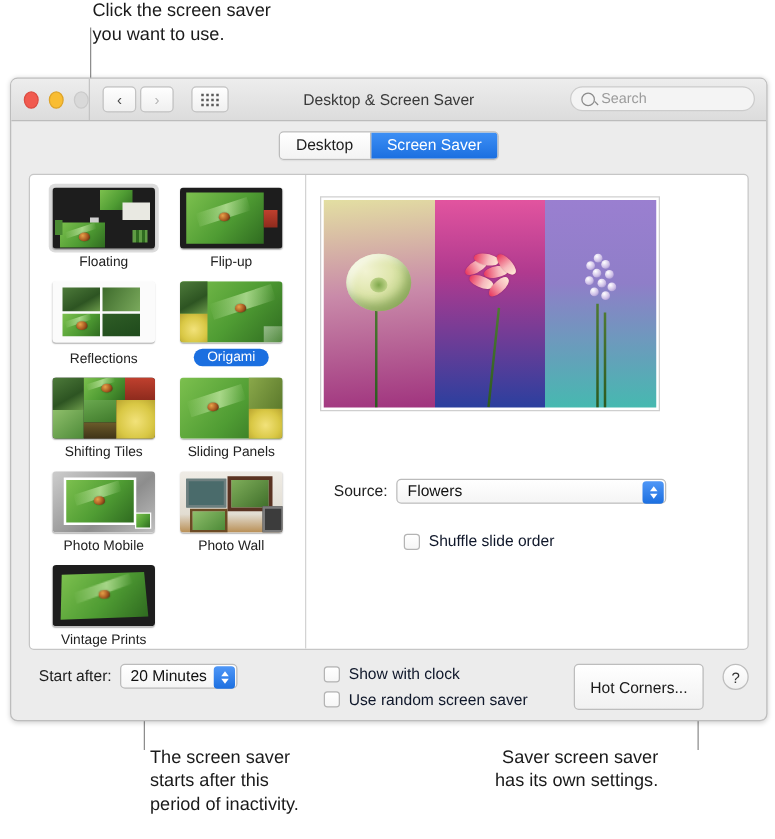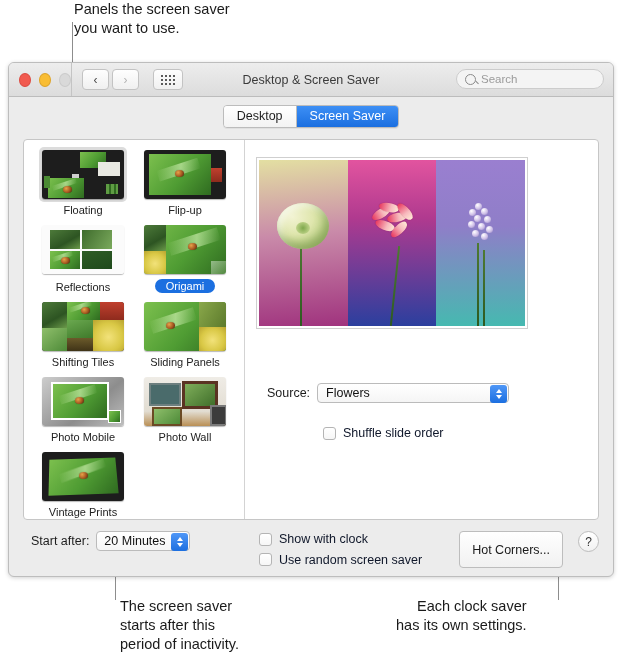--- a/index.html
+++ b/index.html
@@ -319,21 +319,21 @@
   }
 
   .ctl-row {
     position: absolute;
     display: flex;
     align-items: center;
   }
   #source-row { left: 22px; top: 243px; }
   .ctl-label { font-size: 12.5px; color: #1d1d1d; margin-right: 7px; }
   #source-popup {
-    width: 192px; height: 20px;
+    width: 216px; height: 20px;
     background: linear-gradient(#ffffff,#f5f5f5);
     border: 1px solid #bbb;
     border-radius: 4px;
     display: flex; align-items: center;
     position: relative;
     box-sizing: border-box;
     padding-left: 8px;
     font-size: 12.5px;
     color: #111;
   }
@@ -412,30 +412,30 @@
     background: linear-gradient(#ffffff,#f1f1f1);
     border: 1px solid #bdbdbd;
     display: flex; align-items: center; justify-content: center;
     font-size: 12px; color: #333;
     box-sizing: border-box;
   }
 </style>
 </head>
 <body>
 
-<div class="callout" id="callout-top">Panels the screen saver
+<div class="callout" id="callout-top">Click the screen saver
 you want to use.</div>
 <div class="leader leader-v" style="left:72px; top:22px; height:140px;"></div>
 
 <div class="callout" id="callout-bottom-left">The screen saver
 starts after this
 period of inactivity.</div>
 <div class="leader leader-v" style="left:115px; top:548px; height:52px;"></div>
 
-<div class="callout" id="callout-bottom-right">Each clock saver
+<div class="callout" id="callout-bottom-right">Saver screen saver
 has its own settings.</div>
 <div class="leader leader-v" style="left:558px; top:437px; height:163px;"></div>
 
 <div class="leader leader-v" style="left:546px; top:404px; height:72px;"></div>
 <div class="leader leader-h" style="left:528px; top:404px; width:19px;"></div>
 <div class="leader leader-h" style="left:528px; top:475px; width:19px;"></div>
 <div class="leader leader-h" style="left:546px; top:437px; width:13px;"></div>
 
 <div id="window">
 

